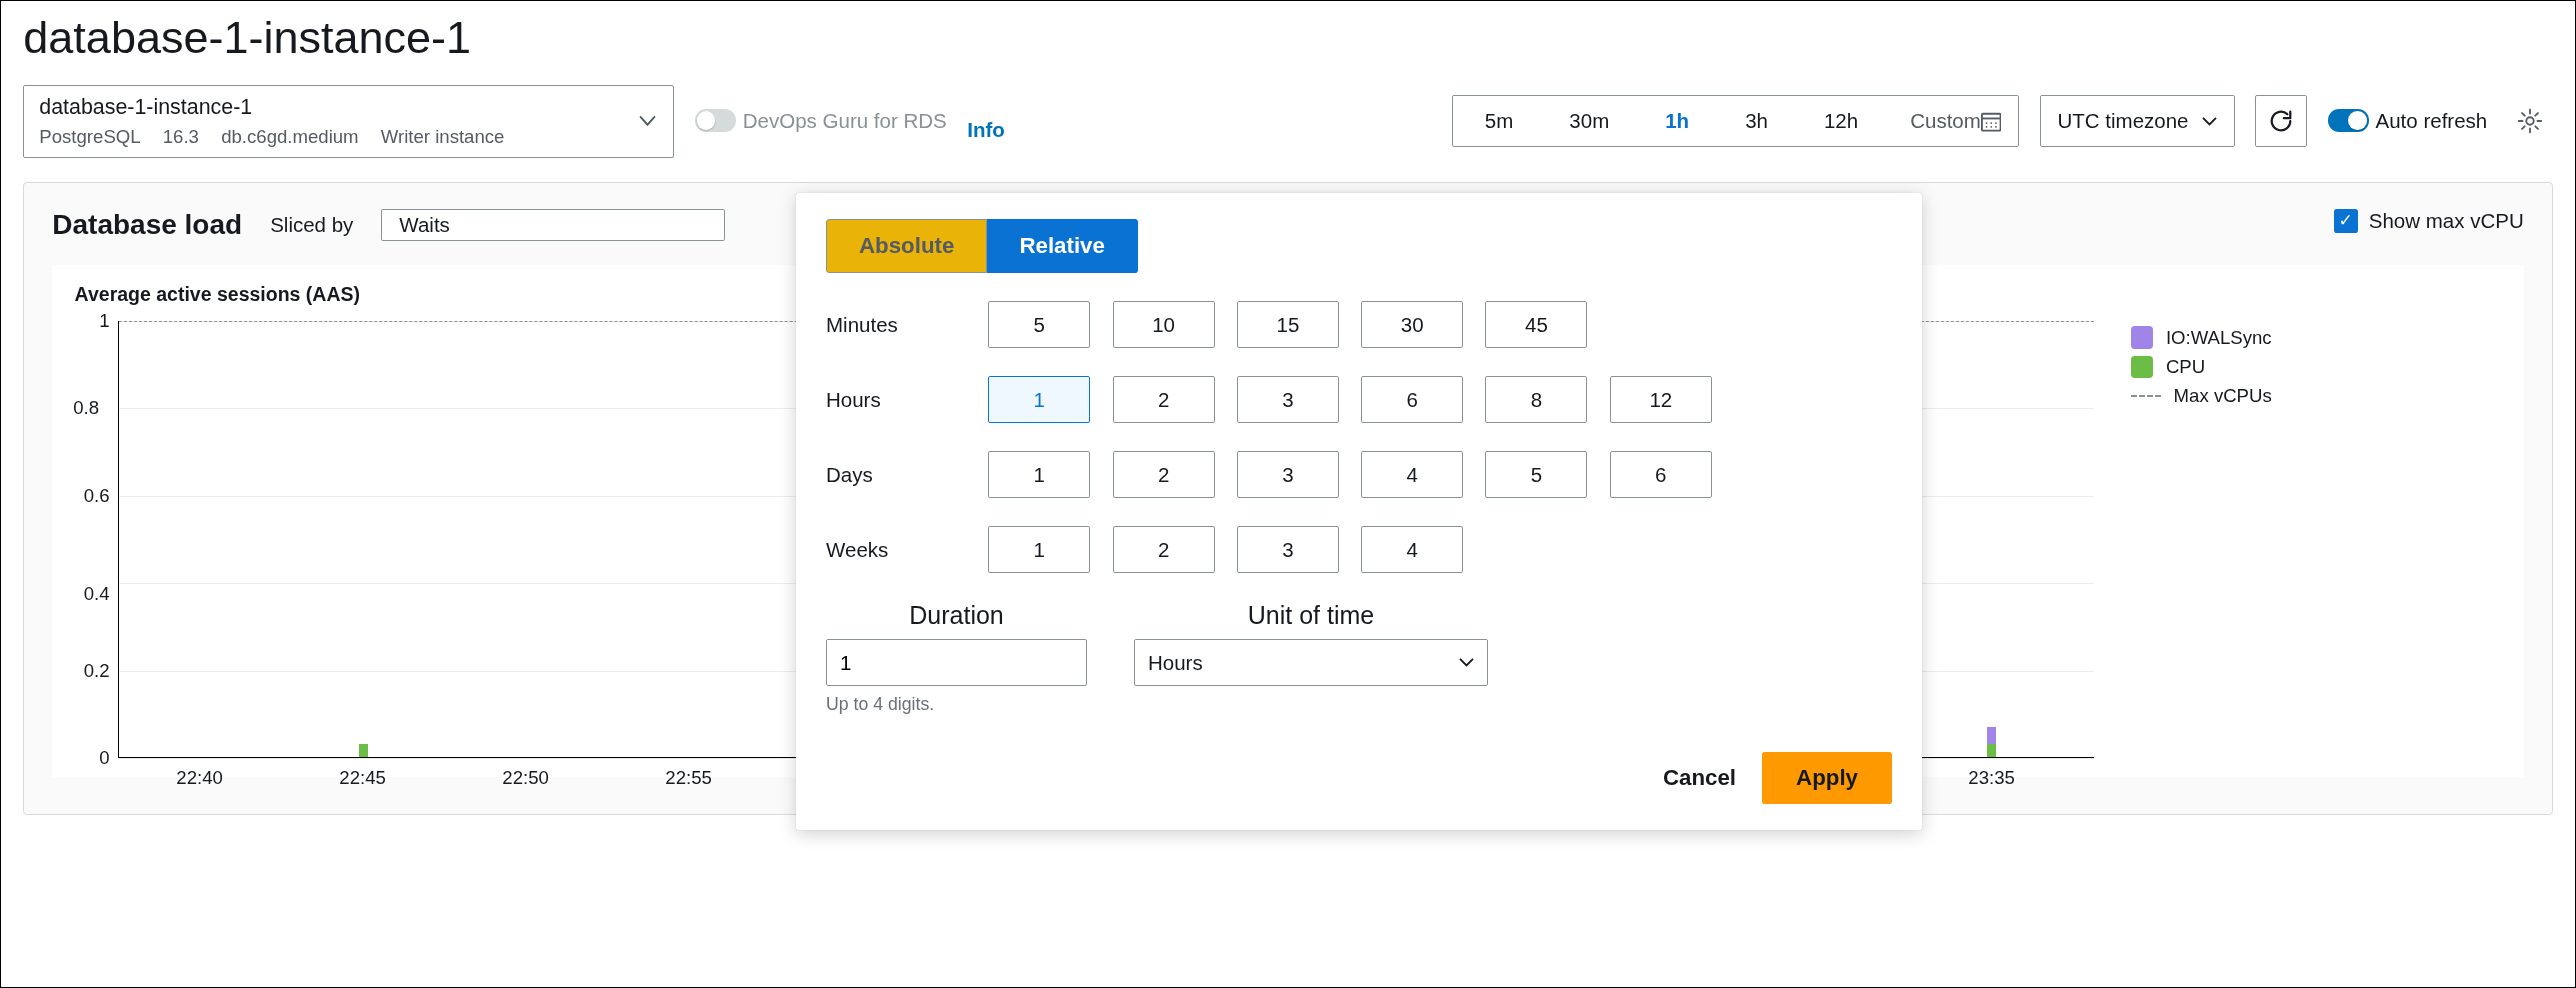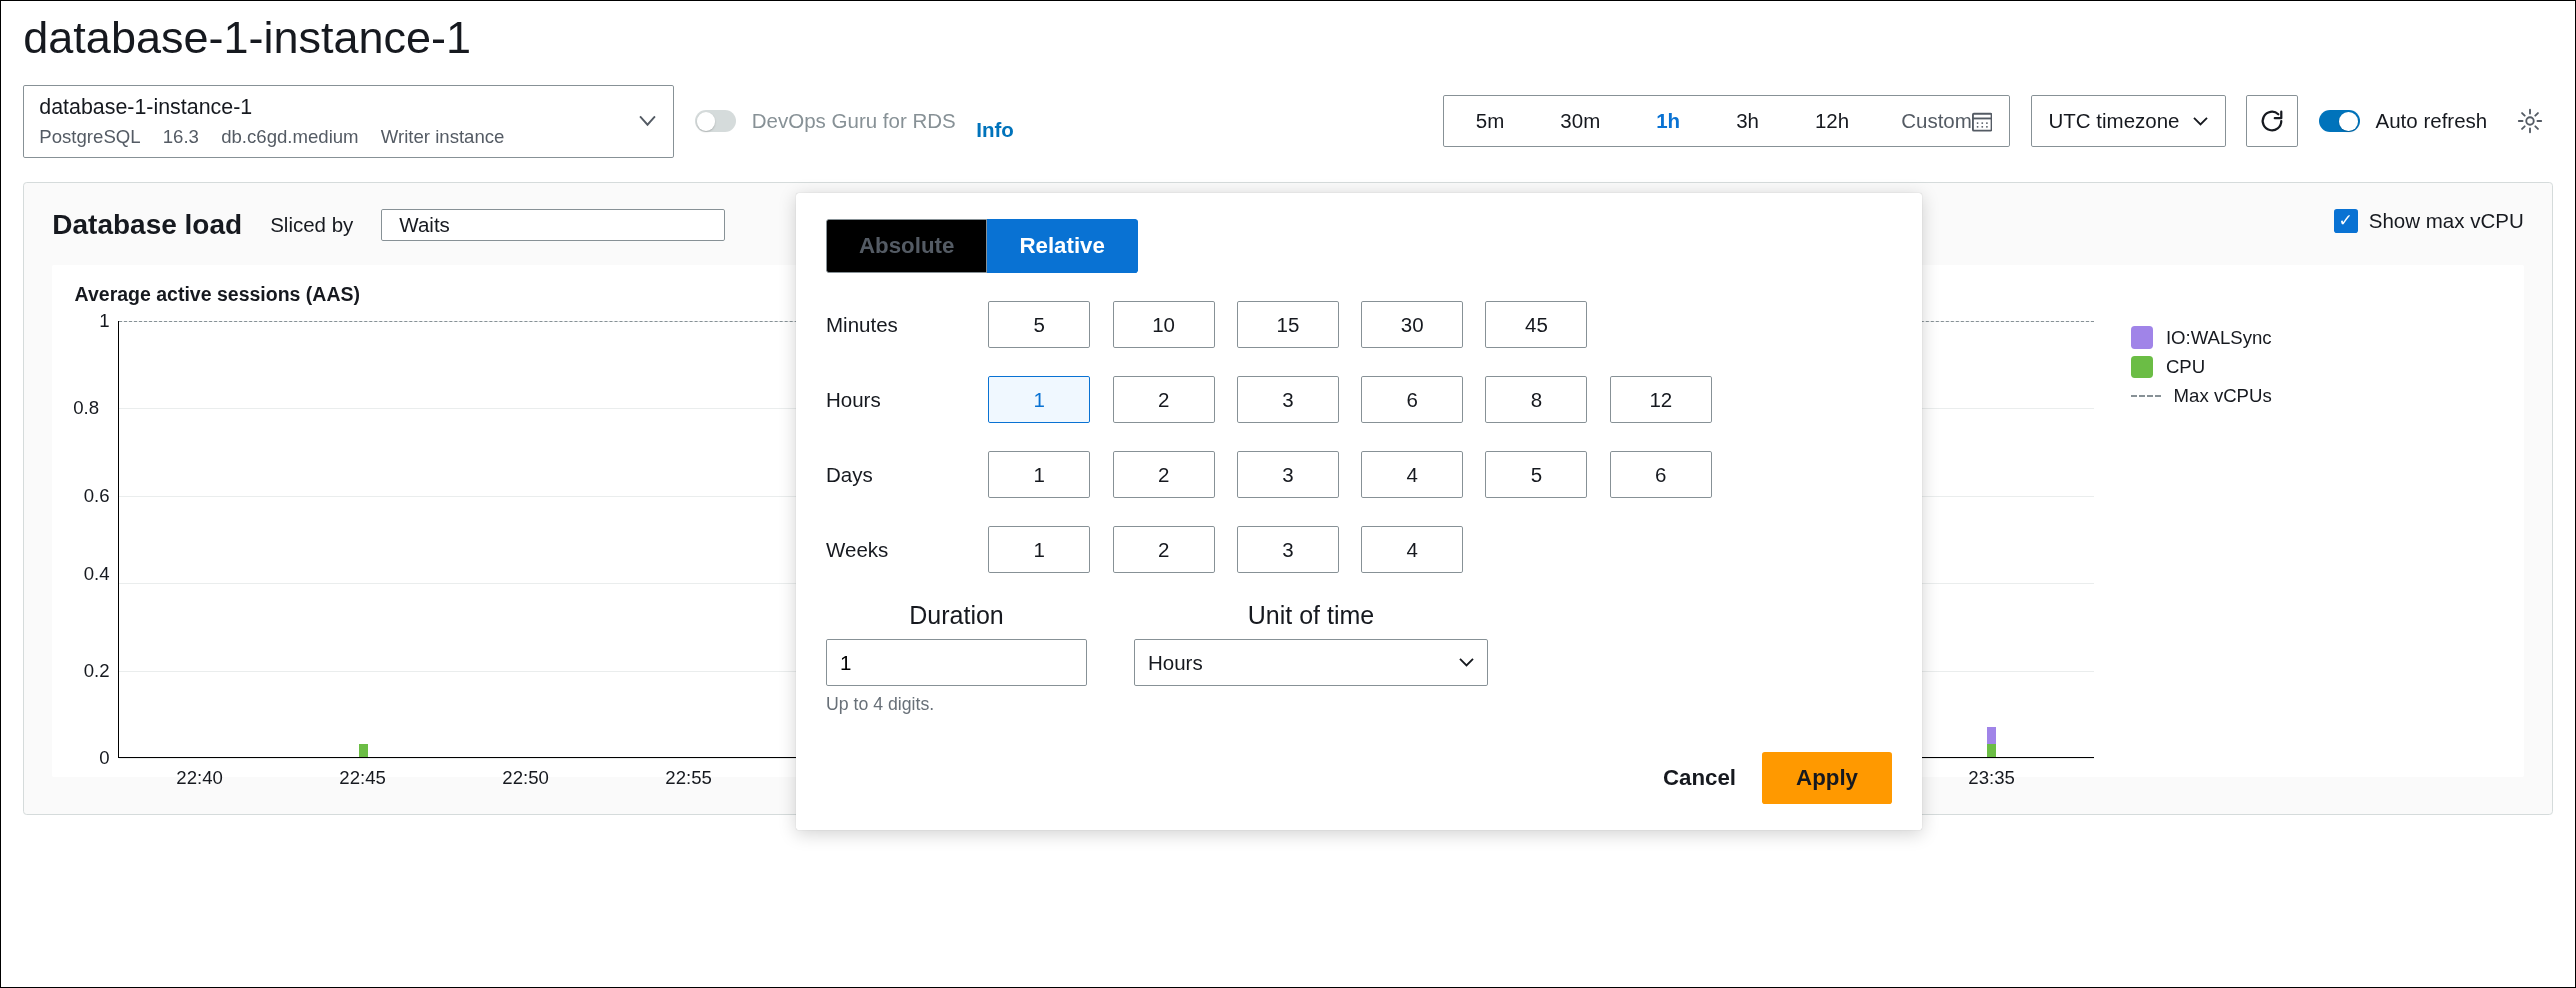--- a/index.html
+++ b/index.html
@@ -45,21 +45,21 @@
   }
   .instance-select .name { font-size: 21.4px; font-weight: 400; }
   .instance-select .meta { color: #545b64; font-size: 18.6px; margin-top: 5.6px; }
   .instance-select .meta span { margin-right: 17px; }
   .caret-down {
     position: absolute; right: 17px; top: 50%; transform: translateY(-50%);
     color: #545b64;
   }
 
   .toggle {
-    display: inline-flex; align-items: center; gap: 16px;
+    display: inline-flex; align-items: flex-start; gap: 7px;
   }
   .toggle-track {
     width: 41px; height: 22.3px; background: #d5dbdb; border-radius: 11.2px; position: relative;
   }
   .toggle-track.on { background: #0073bb; }
   .toggle-knob {
     width: 18.6px; height: 18.6px; border-radius: 50%; background: #fff;
     position: absolute; top: 1.9px; left: 1.9px;
     box-shadow: 0 0.9px 1.9px rgba(0,0,0,.2);
   }
@@ -179,21 +179,21 @@
     border-radius: 2.8px;
     padding: 26px 30px 26px 30px;
     z-index: 10;
   }
   .seg-tabs {
     display: inline-flex; border-radius: 2.8px; overflow: hidden;
     margin-bottom: 28px;
   }
   .seg-tab {
     padding: 13px 32px; font-size: 22.3px; font-weight: 700;
-    border: 0.9px solid #879196; background: #000000; color: #545b64; cursor: pointer;
+    border: 0.9px solid #879196; background: #eab308; color: #545b64; cursor: pointer;
   }
   .seg-tab.active { background: #0972d3; color: #fff; border-color: #0972d3; }
   .seg-tab:first-child { border-radius: 2.8px 0 0 2.8px; }
   .seg-tab:last-child { border-radius: 0 2.8px 2.8px 0; border-left: none; }
 
   .preset-row {
     display: flex; align-items: center; gap: 22.3px;
     margin-bottom: 28px;
   }
   .preset-label { width: 140px; font-size: 20.5px; }
@@ -334,21 +334,21 @@
 
     <div class="chart-area">
       <div class="chart-left">
         <div class="chart-title">Average active sessions (AAS)</div>
         <div class="chart-grid" id="chart-grid">
             <div class="gridline" style="top: 437px;"></div>
             <div class="ylabel" style="top: 426px;">0</div>
             <div class="gridline" style="top: 350px;"></div>
             <div class="ylabel" style="top: 339px;">0.2</div>
             <div class="gridline" style="top: 262px;"></div>
-            <div class="ylabel" style="top: 242px;">0.4</div>
+            <div class="ylabel" style="top: 262px;">0.4</div>
             <div class="gridline" style="top: 175px;"></div>
             <div class="ylabel" style="top: 164px;">0.6</div>
             <div class="gridline" style="top: 87px;"></div>
             <div class="ylabel" style="top: 76px; text-align: center;">0.8</div>
             <div class="gridline" style="top: 0px;"></div>
             <div class="ylabel" style="top: -11.2px;">1</div>
             <div class="dashline" style="top: 0px;"></div>
             <div class="xlabel" style="left: 81px;">22:40</div>
             <div class="xlabel" style="left: 244px;">22:45</div>
             <div class="bar" style="left: 240px; height: 13px; bottom: 0px; background: rgb(107, 189, 69);"></div>

